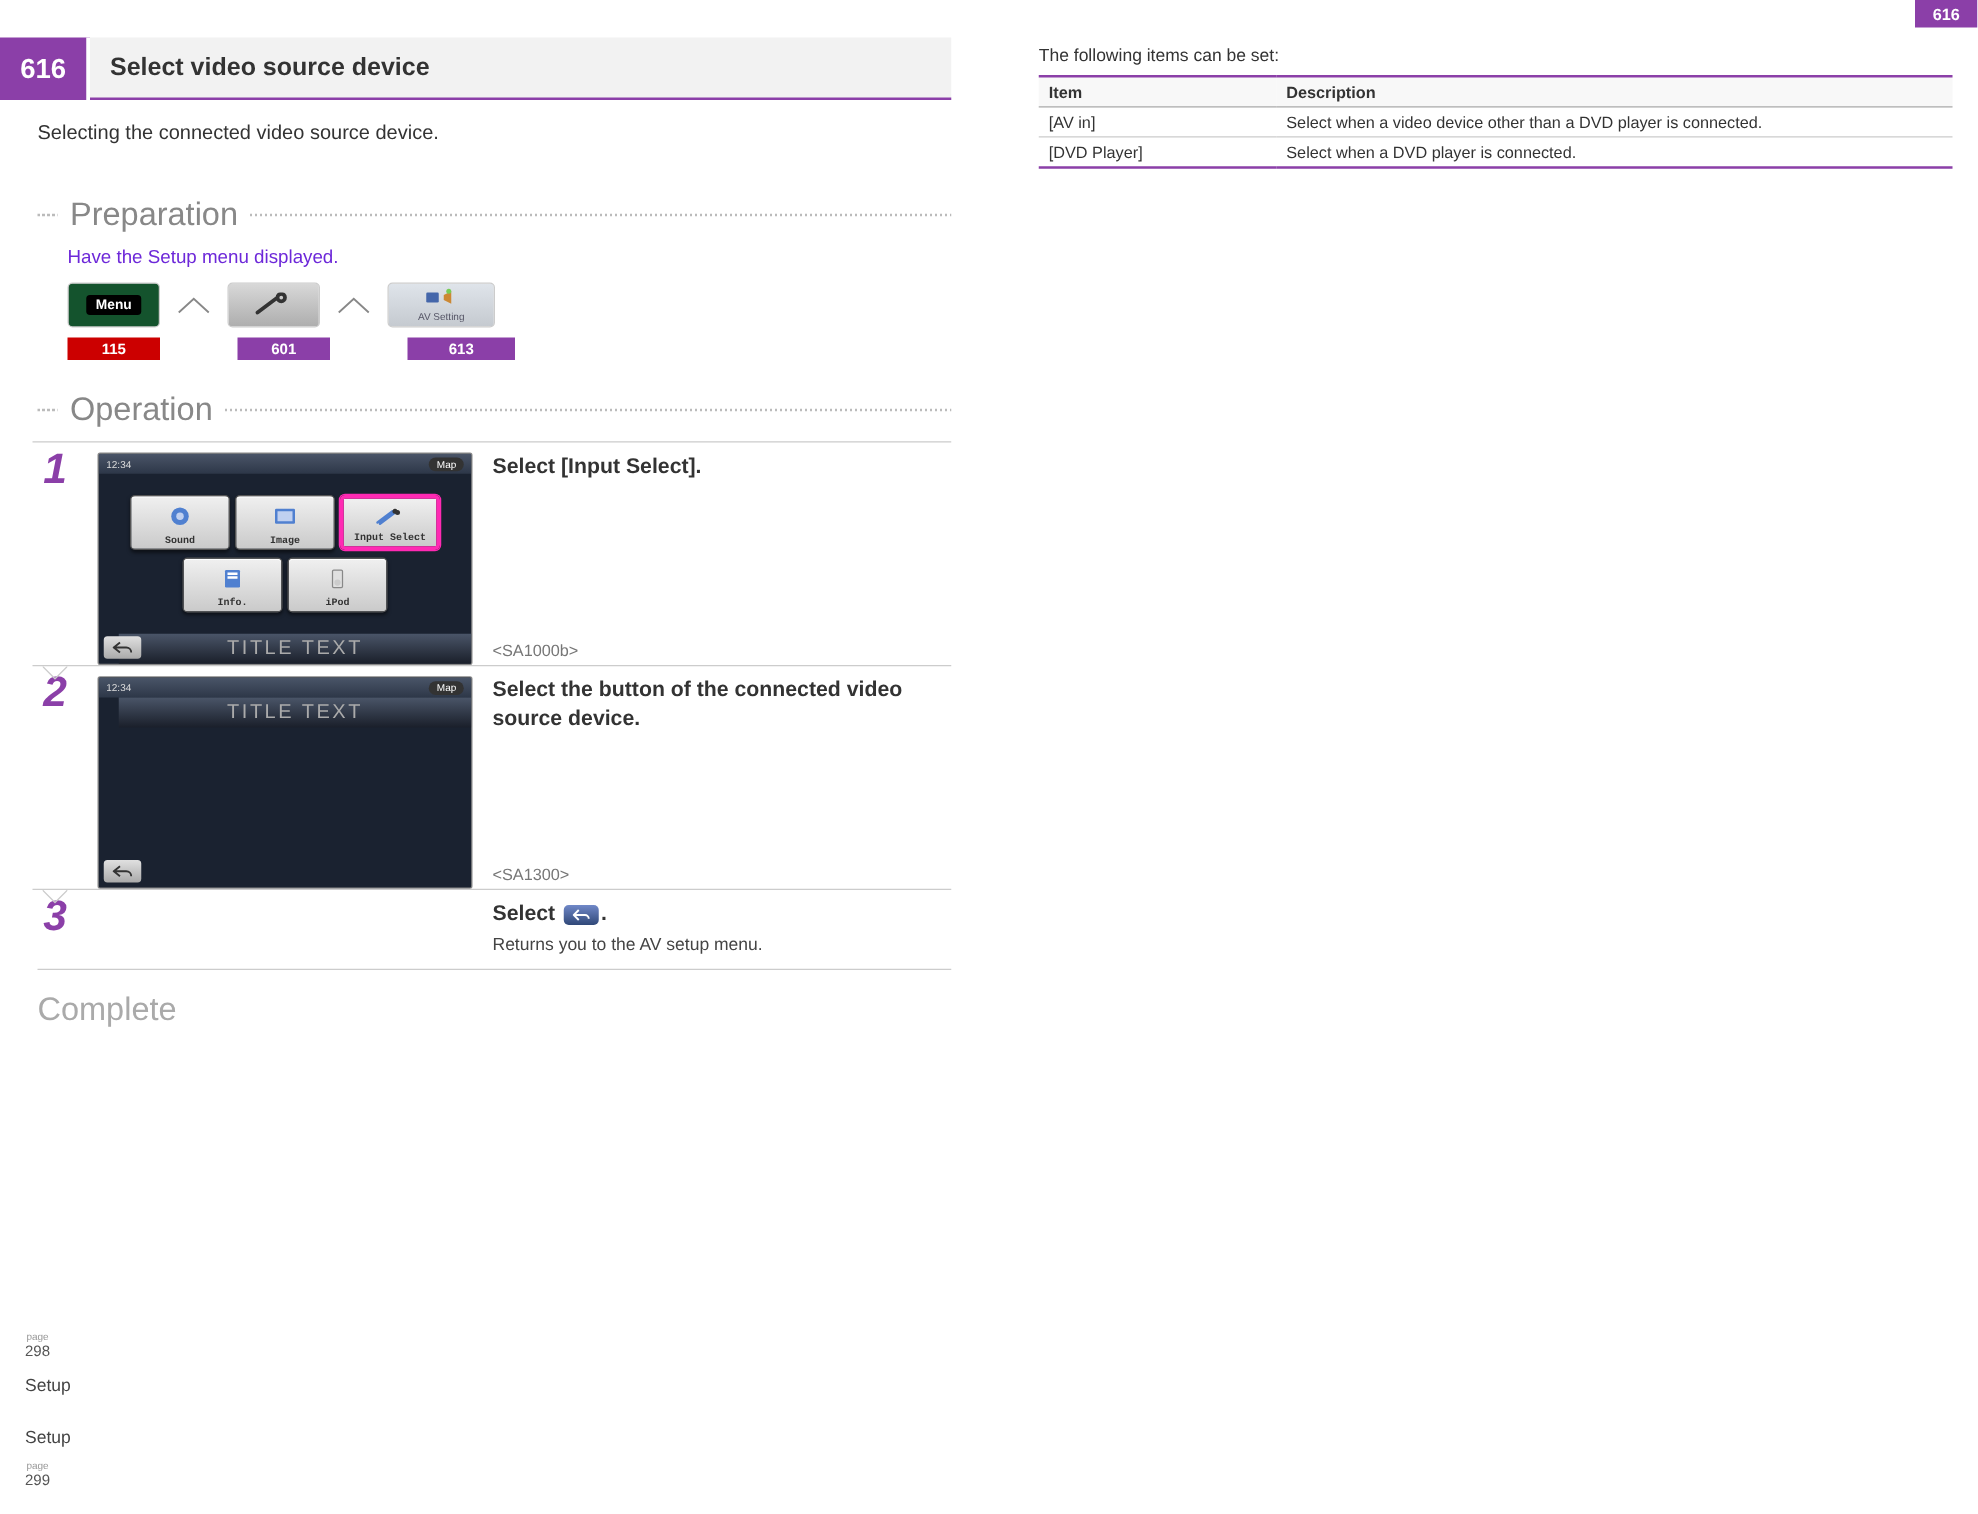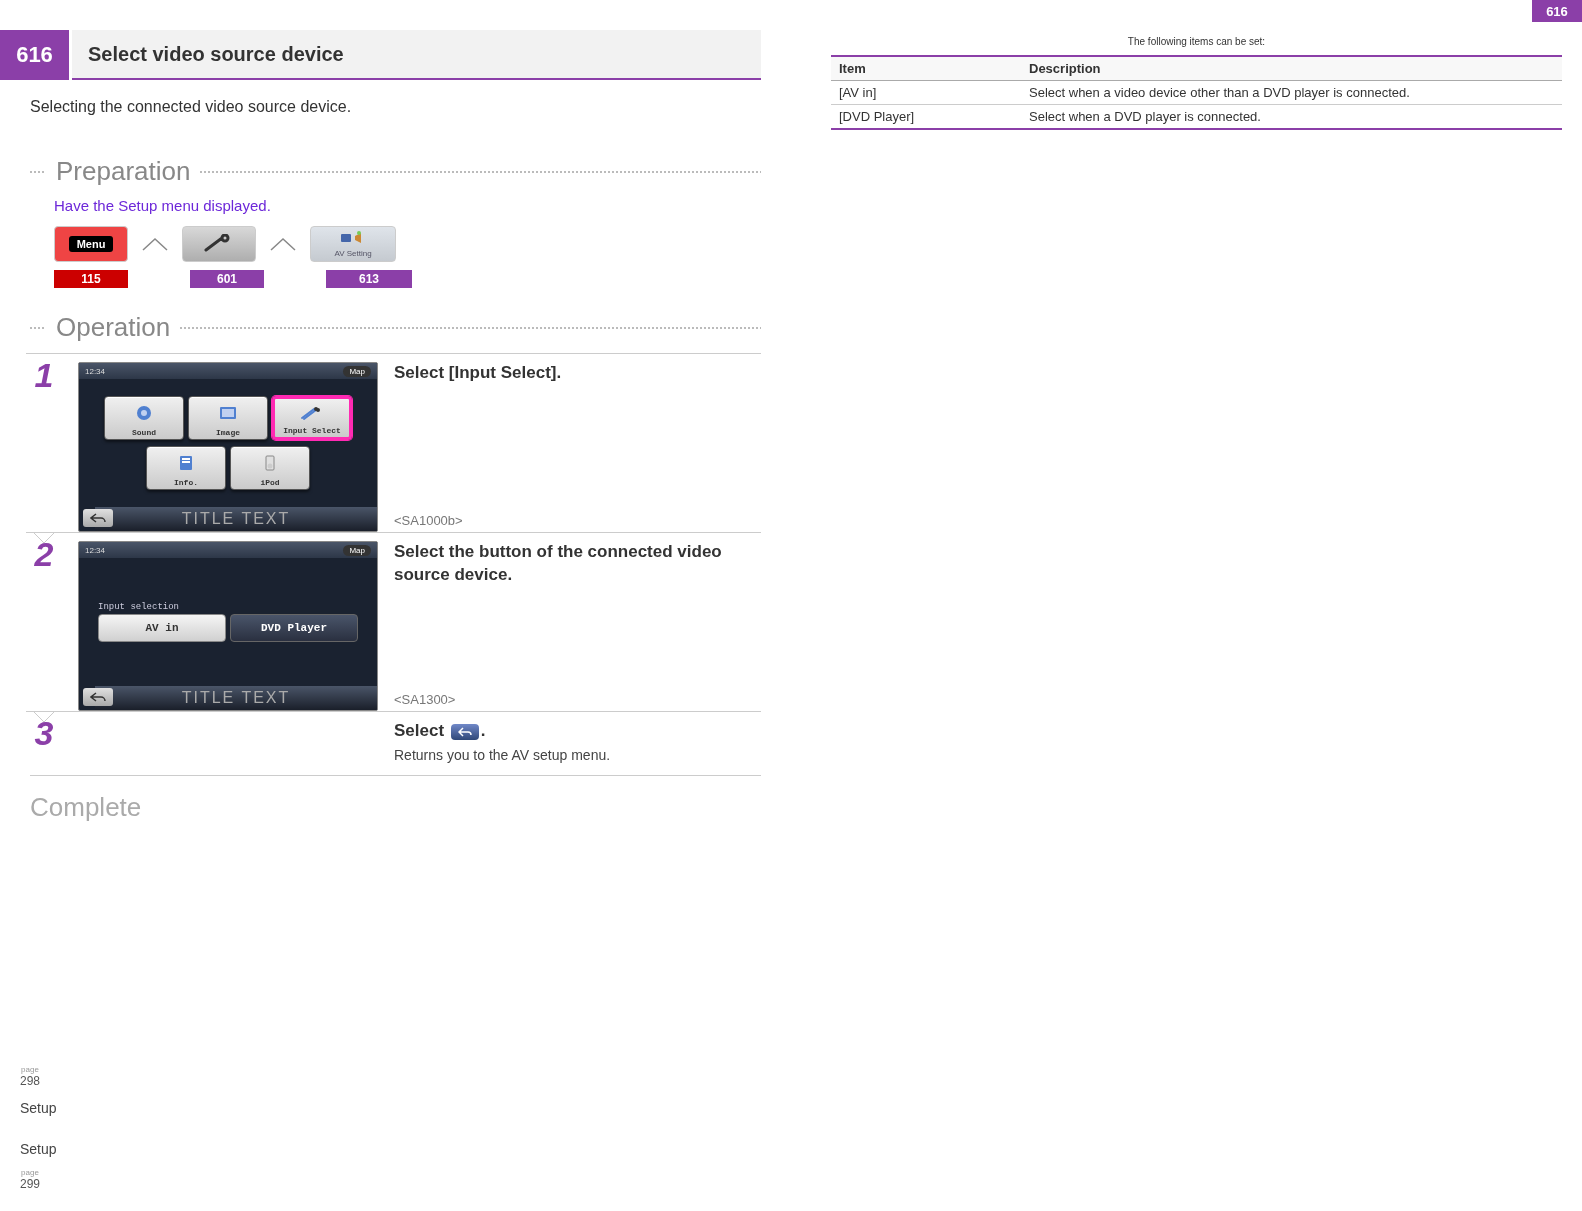--- a/index.html
+++ b/index.html
@@ -33,21 +33,21 @@
   .section-head::before,.section-head::after{content:"";height:2px;}
   .section-head::before{width:16px;background:repeating-linear-gradient(90deg,#bbb 0 2px,transparent 2px 4px);}
   .section-head::after{flex:1;background:repeating-linear-gradient(90deg,#bbb 0 2px,transparent 2px 4px);}
   .complete-head{font-size:26px;color:#aaa;margin-top:16px;}
 
   .prep-text{font-size:15px;color:#6d28d9;margin:4px 0 12px 24px;}
 
   
   .prep-row{display:flex;align-items:center;gap:14px;margin-left:24px;margin-bottom:8px;}
   .mini{position:relative;width:74px;height:36px;background:#e0e0e0;border:1px solid #ccc;border-radius:4px;display:flex;align-items:center;justify-content:center;overflow:hidden;}
-  .mini-menu{background:#ef4444;}
+  .mini-menu{background:#14532d;}
   .mini-menu-inner{background:#000;color:#fff;border-radius:3px;padding:2px 8px;font-size:11px;font-weight:bold;}
   .mini-wrench{background:linear-gradient(#d8d8d8,#aeaeae);}
   .mini-av{width:86px;background:linear-gradient(#dfe4ea,#c5cad0);}
   .mini-av .av-inner{font-size:8px;color:#556;}
   .arrow{width:26px;height:14px;position:relative;}
   .arrow svg{width:100%;height:100%;}
   .ref-row{display:flex;gap:18px;margin-left:24px;margin-bottom:24px;}
   .ref{min-width:74px;height:18px;display:flex;align-items:center;justify-content:center;color:#fff;font-weight:bold;font-size:12px;}
   .ref.red{background:var(--red);}
   .ref.purple{background:var(--purple);}
@@ -84,21 +84,21 @@
   .step-desc{flex:1;display:flex;flex-direction:column;justify-content:space-between;min-height:170px;padding-bottom:4px;}
   .step-title{font-size:17px;font-weight:bold;line-height:1.35;}
   .step-sub{font-size:14px;color:#444;margin-top:4px;}
   .step-code{font-size:13px;color:#777;}
   .step-desc.no-shot{min-height:0;padding-bottom:8px;}
 
   .back-btn-inline{display:inline-flex;vertical-align:middle;width:28px;height:16px;background:linear-gradient(#7088c8,#304878);border-radius:4px;align-items:center;justify-content:center;margin:0 2px;}
   .back-btn-inline svg{width:14px;height:10px;}
 
   
-  .r-intro{font-size:10px;margin-bottom:8px;margin-top:6px;text-align:center;}
+  .r-intro{font-size:14px;margin-bottom:8px;margin-top:6px;}
   table.set-table{width:100%;border-collapse:collapse;font-size:13px;}
   table.set-table th{text-align:left;font-weight:bold;padding:4px 8px;border-top:2px solid var(--purple);border-bottom:1px solid #aaa;background:#f8f8f8;}
   table.set-table td{padding:4px 8px;border-bottom:1px solid #ccc;}
   table.set-table tr:last-child td{border-bottom:2px solid var(--purple);}
   table.set-table td:first-child,table.set-table th:first-child{width:190px;}
 
   
   .footer{position:absolute;left:0;right:16px;bottom:20px;display:flex;align-items:flex-start;padding:0 20px;gap:12px;flex-direction:column;}
   .pg{font-size:8px;color:#999;line-height:1;}
   .pgnum{font-size:12px;color:#555;}
@@ -240,29 +240,20 @@
 
     <div class="step step-sep">
       <span class="notch"><svg viewBox="0 0 20 12">
             <path d="M0 0 L10 10 L20 0" fill="none" stroke="#ccc" stroke-width="1"></path>
           </svg></span>
       <div class="step-num">2</div>
       <div class="screenshot screenshot2">
         <div class="shot-topbar">
           <span>12:34</span>
           <span class="shot-map">Map</span>
-        </div>
-        <div class="shot-body">
-          <div class="input-sel">
-            <div class="input-sel-label">Input selection</div>
-            <div class="input-sel-row">
-              <div class="sel-btn light">AV in</div>
-              <div class="sel-btn dark">DVD Player</div>
-            </div>
-          </div>
         </div>
         <div class="shot-back">
           <svg width="16" height="10" viewBox="0 0 16 10">
               <path d="M6 1 L1 5 L6 9 M1 5 H11 A4 4 0 0 1 15 9" fill="none" stroke="#333" stroke-width="1.5"></path>
             </svg>
         </div>
         <div class="shot-footer">TITLE TEXT</div>
       </div>
       <div class="step-desc">
         <div class="step-title">Select the button of the connected video source device.</div>

